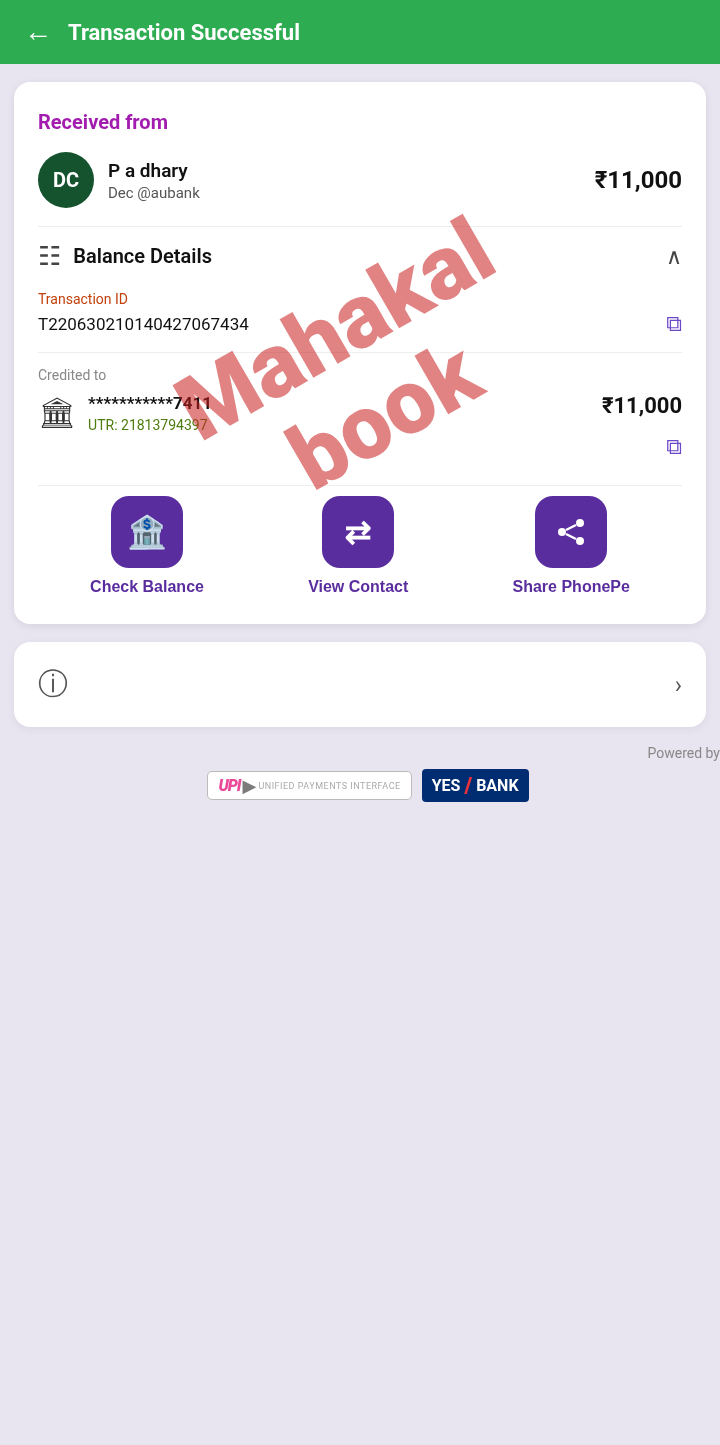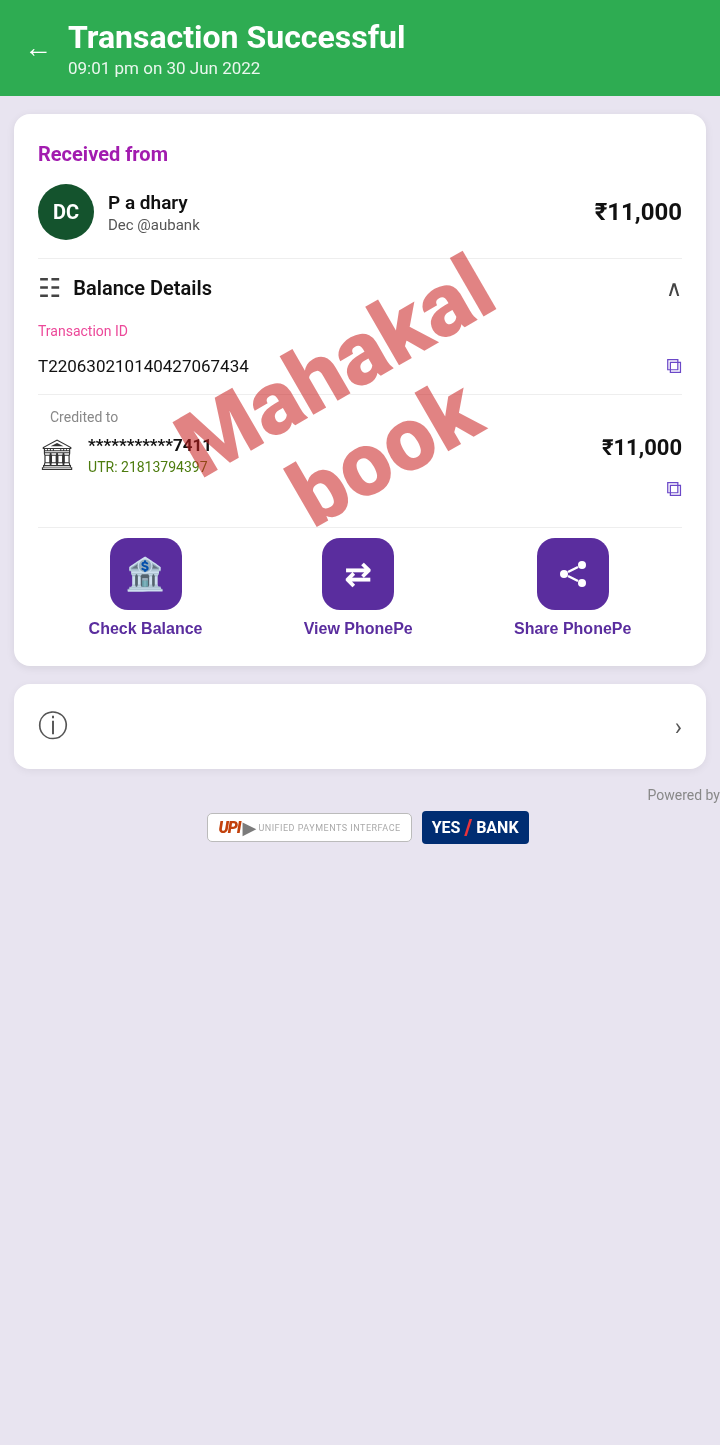--- a/index.html
+++ b/index.html
@@ -22,21 +22,21 @@
     }
     .header-back {
       color: white;
       font-size: 28px;
       cursor: pointer;
       line-height: 1;
     }
     .header-text {}
     .header-title {
       color: white;
-      font-size: 32px;
+      font-size: 22px;
       font-weight: 700;
     }
     .header-subtitle {
       color: rgba(255,255,255,0.9);
       font-size: 17px;
       margin-top: 2px;
     }
 
     
     .main-card {
@@ -127,22 +127,22 @@
       color: #111;
     }
     .td-chevron {
       font-size: 22px;
       color: #444;
     }
 
     
     .field-label {
       font-size: 14px;
-      color: #ec4899;
-      margin-bottom: 14px;
+      color: #c2410c;
+      margin-bottom: 4px;
     }
     .field-row {
       display: flex;
       align-items: center;
       justify-content: space-between;
       margin-bottom: 16px;
       gap: 16px;
     }
     .field-value {
       font-size: 17px;
@@ -153,21 +153,20 @@
       font-size: 22px;
       color: #6b48c8;
       cursor: pointer;
     }
 
     
     .credited-label {
       font-size: 14px;
       color: #888;
       margin-bottom: 10px;
-      margin-left: 12px;
     }
     .credited-row {
       display: flex;
       align-items: flex-start;
       justify-content: space-between;
     }
     .credited-left {
       display: flex;
       align-items: flex-start;
       gap: 12px;
@@ -315,21 +314,20 @@
       font-weight: 900;
     }
   </style>
 </head>
 <body>
 
 <div class="header">
   <span class="header-back">←</span>
   <div class="header-text">
     <div class="header-title">Transaction Successful</div>
-    <div class="header-subtitle">09:01 pm on 30 Jun 2022</div>
   </div>
 </div>
 
 <div class="main-card">
 
   <div class="watermark">
     <div>Mahakal</div>
     <div>book</div>
   </div>
 
@@ -383,21 +381,21 @@
     <button class="action-btn">
       <div class="action-icon-circle">
         <span style="font-size:32px;">🏦</span>
       </div>
       <span class="action-btn-label">Check Balance</span>
     </button>
     <button class="action-btn">
       <div class="action-icon-circle">
         <span style="font-size:32px; font-weight:700;">⇄</span>
       </div>
-      <span class="action-btn-label">View PhonePe</span>
+      <span class="action-btn-label">View Contact</span>
     </button>
     <button class="action-btn">
       <div class="action-icon-circle">
         <svg width="36" height="36" viewBox="0 0 36 36" fill="none" xmlns="http://www.w3.org/2000/svg">
           <circle cx="27" cy="9" r="4" fill="white"></circle>
           <circle cx="9" cy="18" r="4" fill="white"></circle>
           <circle cx="27" cy="27" r="4" fill="white"></circle>
           <line x1="13" y1="16" x2="23" y2="11" stroke="white" stroke-width="2.5"></line>
           <line x1="13" y1="20" x2="23" y2="25" stroke="white" stroke-width="2.5"></line>
         </svg>
@@ -412,21 +410,21 @@
   <div class="support-left">
     <span class="support-icon">ⓘ</span>
   </div>
   <span class="support-chevron">›</span>
 </div>
 
 <div class="powered-by">
   <div class="powered-by-text">Powered by</div>
   <div class="powered-by-logos">
     <div style="display:flex; align-items:center; border: 1.5px solid #bbb; border-radius: 5px; padding: 3px 10px; background: white;">
-      <span style="font-size:16px; font-weight:900; color:#c2410c; font-style:italic; letter-spacing:-1px;">UPI</span>
+      <span style="font-size:16px; font-weight:900; color:#ec4899; font-style:italic; letter-spacing:-1px;">UPI</span>
       <span style="font-size:18px; color:#7b7b7b; margin-left:2px;">▶</span>
       <span style="font-size:9px; color:#aaa; margin-left:2px; letter-spacing:0.5px;">UNIFIED PAYMENTS INTERFACE</span>
     </div>
     <div class="yes-bank-logo">
       <span>YES</span>
       <span class="yes-slash">/</span>
       <span>BANK</span>
     </div>
   </div>
 </div>

